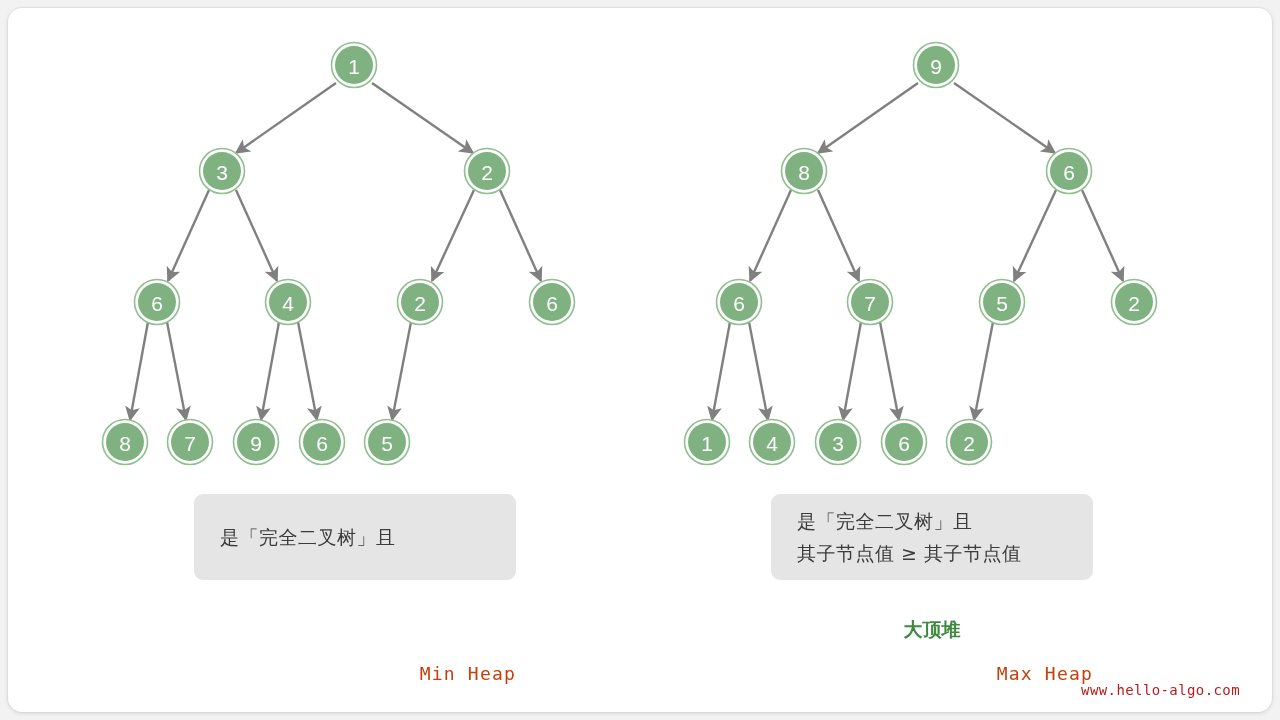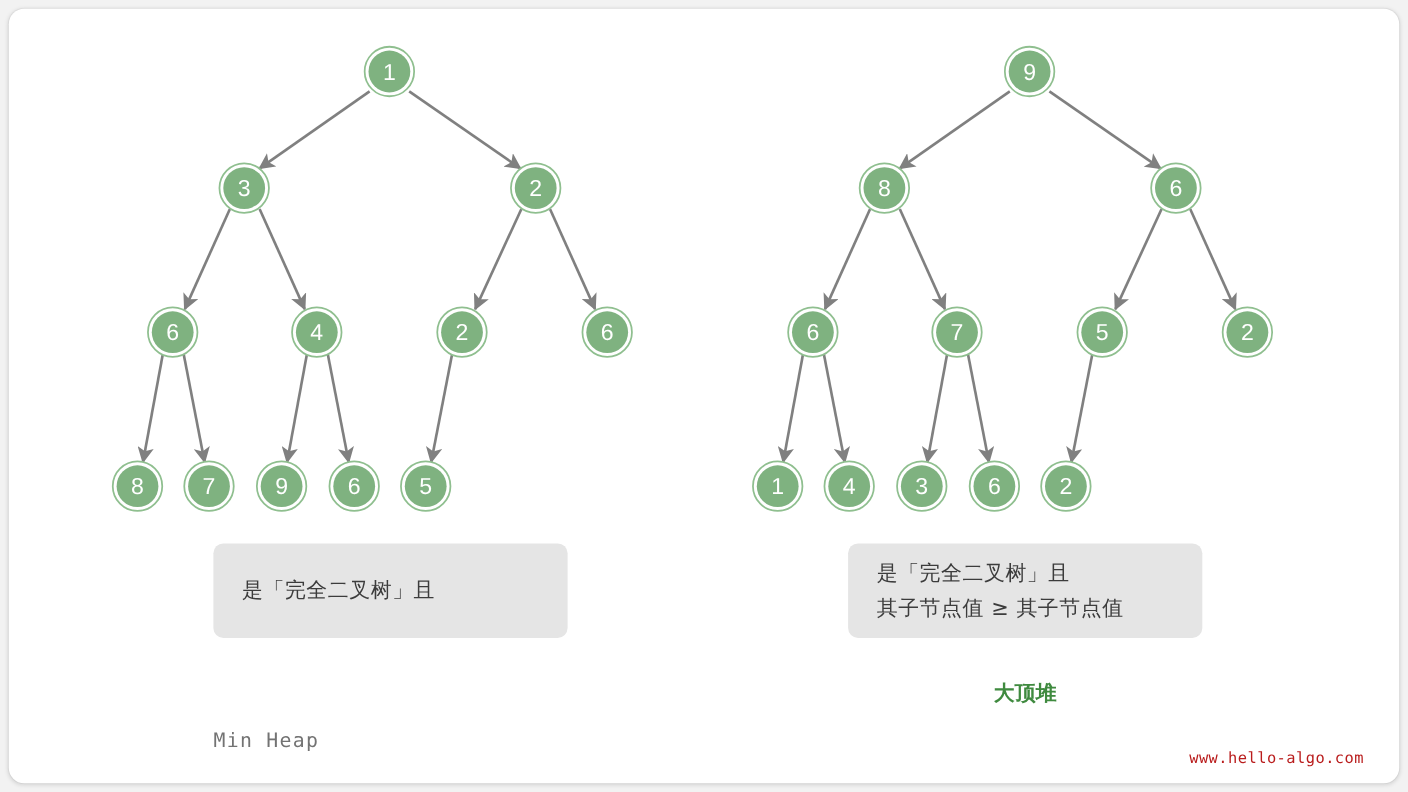--- a/index.html
+++ b/index.html
@@ -81,24 +81,24 @@
     position: absolute;
     text-align: center;
     font-family: "DejaVu Sans", "Liberation Sans", sans-serif;
     font-size: 19px;
     font-weight: bold;
     color: #3f8a3f;
     white-space: nowrap;
   }
   .heap-subtitle {
     position: absolute;
-    text-align: left;
+    text-align: right;
     font-family: "DejaVu Sans Mono", "Liberation Mono", monospace;
     font-size: 18px;
-    color: #737373;
+    color: #c2410c;
     white-space: nowrap;
     letter-spacing: 1.2px;
   }
   .watermark {
     position: absolute;
     right: 40px;
     bottom: 22px;
     font-family: "DejaVu Sans Mono", "Liberation Mono", monospace;
     font-size: 14px;
     color: #b91c1c;
@@ -276,16 +276,17 @@
   </div>
 
   <div class="caption-box" style="left:771px; top:494px; width:322px; height:86px;">
     <div class="caption-line">是「完全二叉树」且</div>
     <div class="caption-line">其子节点值 ≥ 其子节点值</div>
   </div>
 
   <div class="heap-subtitle" style="left:194px; top:663px; width:322px;">Min Heap</div>
 
   <div class="heap-title" style="left:771px; top:617px; width:322px;text-align:center;">大顶堆</div>
+  <div class="heap-subtitle" style="left:771px; top:663px; width:322px;">Max Heap</div>
 
   <div class="watermark">www.hello-algo.com</div>
 
 </div>
 
 </body></html>

